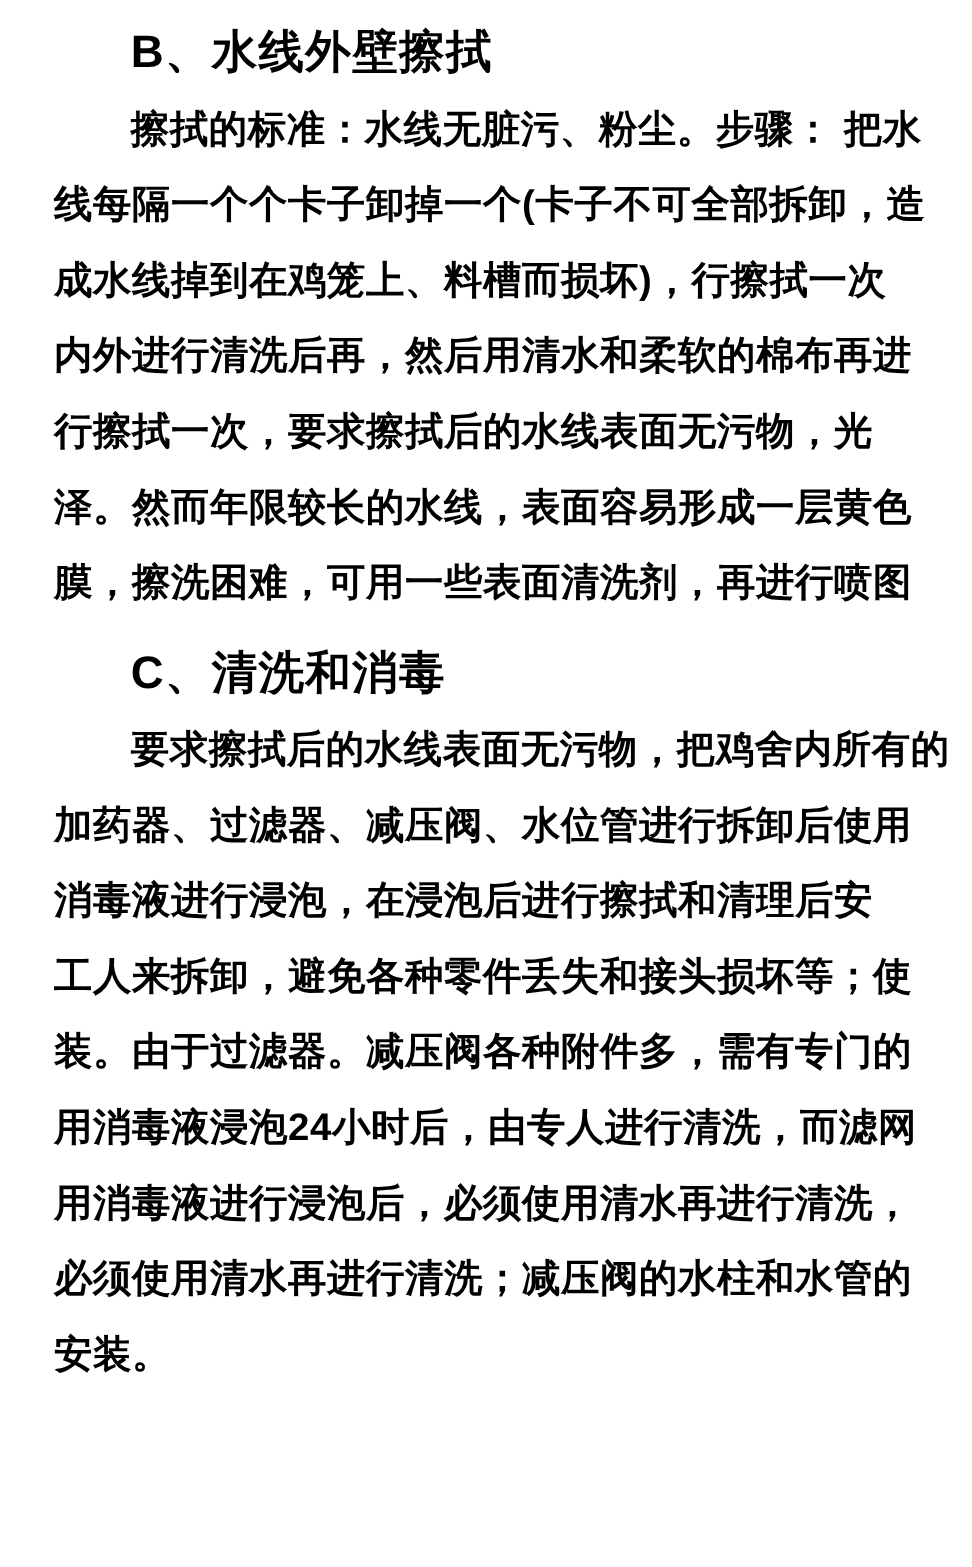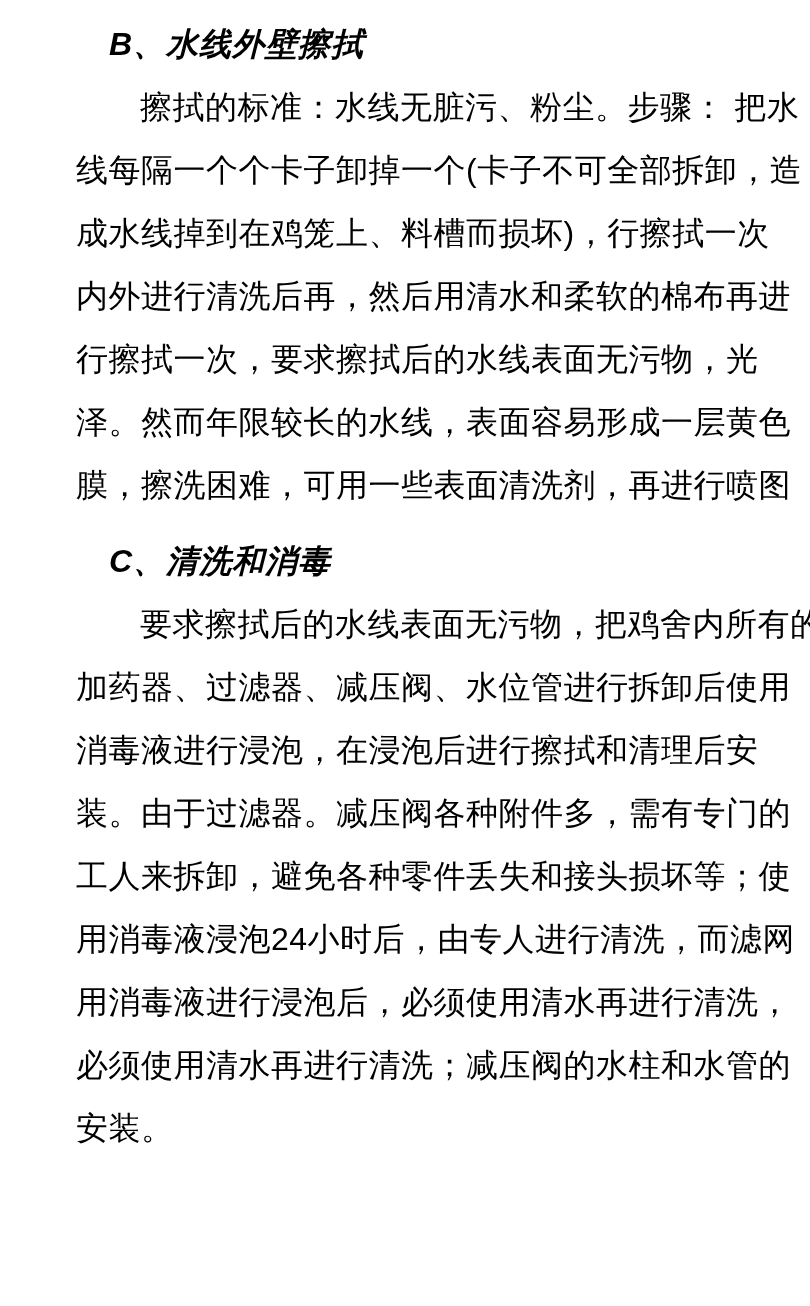--- a/index.html
+++ b/index.html
@@ -15,38 +15,36 @@
     color: #000000;
   }
   .page {
     box-sizing: border-box;
     width: 810px;
     height: 1306px;
     padding: 12px 30px 0 45px;
     background: #ffffff;
   }
   .heading {
-    font-size: 32px;
+    font-size: 38px;
     font-weight: bold;
     line-height: 64px;
     padding-left: 64px;
     white-space: nowrap;
     letter-spacing: 1px;
-    font-style: italic;
   }
   .heading-c {
     margin-top: 12px;
   }
   .line {
     font-size: 32px;
-    font-weight: normal;
+    font-weight: bold;
     line-height: 63px;
     white-space: nowrap;
     letter-spacing: 0.5px;
-    margin-left: 31px;
   }
   .indent {
     padding-left: 64px;
   }
 </style>
 </head>
 <body>
 
 <div class="page">
 
@@ -62,22 +60,22 @@
       <div class="line">膜，擦洗困难，可用一些表面清洗剂，再进行喷图</div>
     </div>
   </div>
 
   <div class="section">
     <div class="heading heading-c">C、清洗和消毒</div>
     <div class="paragraph">
       <div class="line indent">要求擦拭后的水线表面无污物，把鸡舍内所有的</div>
       <div class="line">加药器、过滤器、减压阀、水位管进行拆卸后使用</div>
       <div class="line">消毒液进行浸泡，在浸泡后进行擦拭和清理后安</div>
+      <div class="line">工人来拆卸，避免各种零件丢失和接头损坏等；使</div>
       <div class="line">装。由于过滤器。减压阀各种附件多，需有专门的</div>
-      <div class="line">工人来拆卸，避免各种零件丢失和接头损坏等；使</div>
       <div class="line">用消毒液浸泡24小时后，由专人进行清洗，而滤网</div>
       <div class="line">用消毒液进行浸泡后，必须使用清水再进行清洗，</div>
       <div class="line">必须使用清水再进行清洗；减压阀的水柱和水管的</div>
       <div class="line">安装。</div>
     </div>
   </div>
 
 </div>
 
 </body></html>

